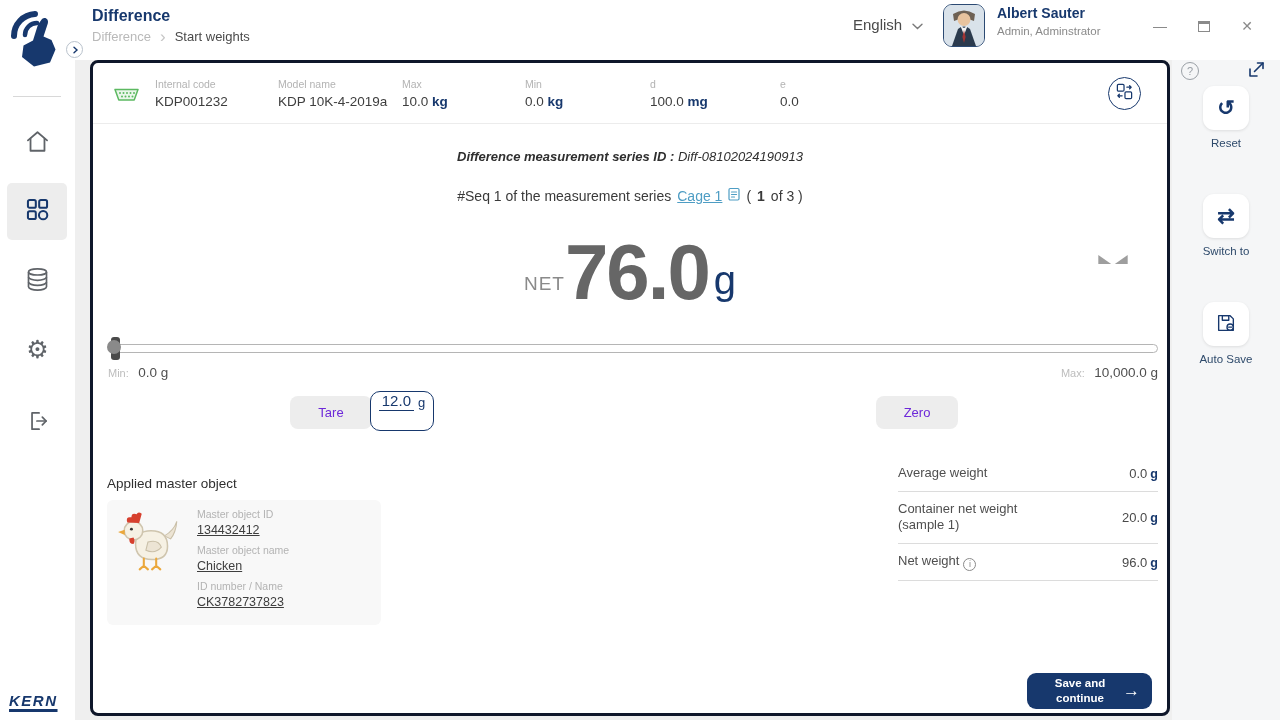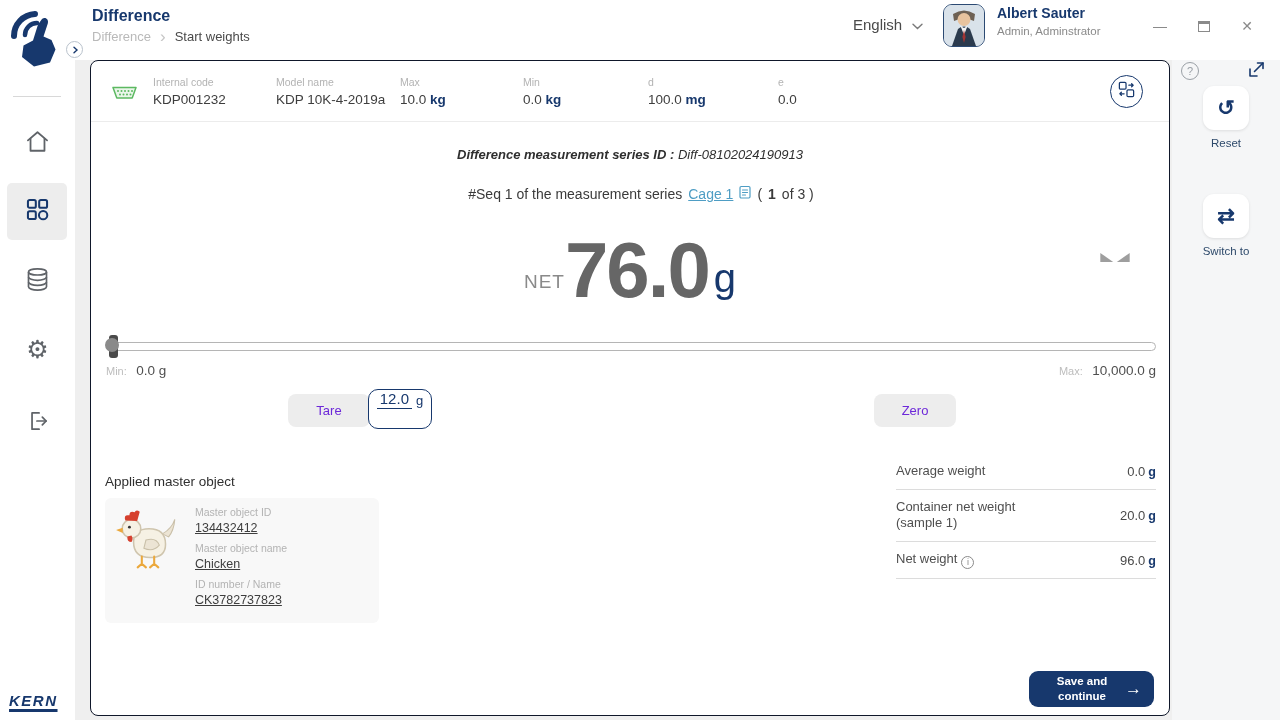--- a/index.html
+++ b/index.html
@@ -28,34 +28,34 @@
   .sidebar { position:absolute; left:0; top:0; width:75px; height:720px; background:#fff; }
   .logo { position:absolute; left:8px; top:6px; }
   .side-divider { position:absolute; left:13px; top:96px; width:48px; height:1px; background:#d8d8d8; }
   .snav { position:absolute; left:0; width:75px; display:flex; justify-content:center; cursor:pointer; }
   .nav-tile { position:absolute; left:7px; top:183px; width:60px; height:57px; background:#ededed; border-radius:5px; display:flex; align-items:center; justify-content:center; cursor:pointer; }
   .gear-glyph { font-size:25px; color:#5f6368; line-height:26px; }
   .kern-logo { position:absolute; left:9px; top:692px; font-size:15px; font-weight:900; font-style:italic; color:#17386d; letter-spacing:1.5px; text-decoration:underline; text-decoration-thickness:2.5px; text-underline-offset:3px; }
   .expand-circle { position:absolute; left:66px; top:41px; width:17px; height:17px; background:#fff; border:1.2px solid #b9c2cc; border-radius:50%; z-index:20; display:flex; align-items:center; justify-content:center; cursor:pointer; }
 
   
-  .card { position:absolute; left:90px; top:60px; width:1080px; height:656px; background:#fff; border:1px solid #0f172a; border-radius:8px; }
+  .card { position:absolute; left:90px; top:60px; width:1080px; height:656px; background:#fff; border:3px solid #0f172a; border-radius:8px; }
 
   .device-bar { position:absolute; left:0; top:0; width:100%; height:61px; border-bottom:1px solid #ececec; display:flex; align-items:center; padding-left:20px; }
   .dev-icon { margin-right:15px; margin-top:8px; }
   .dev-field { margin-right:0; }
   .dev-label { font-size:10.5px; color:#b3b3b3; margin-bottom:4px; }
   .dev-value { font-size:13.5px; color:#3e3e3e; }
   .dev-unit { color:#17386d; font-weight:bold; }
   .f-internal { width:123px; } .f-model { width:124px; } .f-max { width:123px; } .f-min { width:125px; } .f-d { width:130px; } .f-e { width:100px; }
   .switch-scale-btn { position:absolute; right:26px; top:14px; width:33px; height:33px; border:1.4px solid #17386d; border-radius:50%; display:flex; align-items:center; justify-content:center; cursor:pointer; background:#fff; }
 
   .series-line { position:absolute; left:0; top:86px; width:100%; text-align:center; font-size:13px; color:#2f2f2f;font-style:italic; }
   .series-label { font-weight:bold; }
-  .seq-line { position:absolute; left:11px; top:124px; width:100%; display:flex; justify-content:center; align-items:center; gap:6px; font-size:14px; color:#3a3a3a; }
+  .seq-line { position:absolute; left:0; top:124px; width:100%; display:flex; justify-content:center; align-items:center; gap:6px; font-size:14px; color:#3a3a3a; }
   .cage-link { color:#4e9dc4; text-decoration:underline; cursor:pointer; }
   .seq-bold { font-weight:bold; }
 
   .weight-row { position:absolute; left:0; top:172px; width:100%; display:flex; justify-content:center; align-items:flex-end; }
   .net-label { font-size:19px; color:#8a8a8a; letter-spacing:1px; margin-bottom:14px; }
   .weight-value { font-size:78px; font-weight:bold; color:#666; line-height:0.95; letter-spacing:-2px; }
   .weight-unit { font-size:40px; color:#17386d; margin-left:5px; margin-bottom:6px; }
   .stability { position:absolute; right:38px; top:188px; }
 
   .slider-wrap { position:absolute; left:15px; top:276px; width:1050px; height:20px; }
@@ -386,13 +386,26 @@
     <div class="action-label">Reset</div>
   </div>
 
   <div class="action-group ag-switch">
     <button class="action-btn">
       <span class="action-glyph">⇄</span>
     </button>
     <div class="action-label">Switch to</div>
   </div>
 
+  <div class="action-group ag-auto">
+    <button class="action-btn">
+      <span>
+        <svg width="22" height="22" viewBox="0 0 24 24" fill="none" stroke="#17386d" stroke-width="1.5" stroke-linejoin="round">
+          <path d="M4 4 h12.5 l3.5 3.5 V20 H4 z"></path>
+          <rect x="8" y="4" width="7" height="5"></rect>
+          <circle cx="16.5" cy="16.5" r="3.4" fill="#fff"></circle>
+          <path d="M14.9 16.5 h3.2" stroke-linecap="round"></path>
+        </svg>
+      </span>
+    </button>
+    <div class="action-label">Auto Save</div>
+  </div>
 </div>
 
 </body></html>

